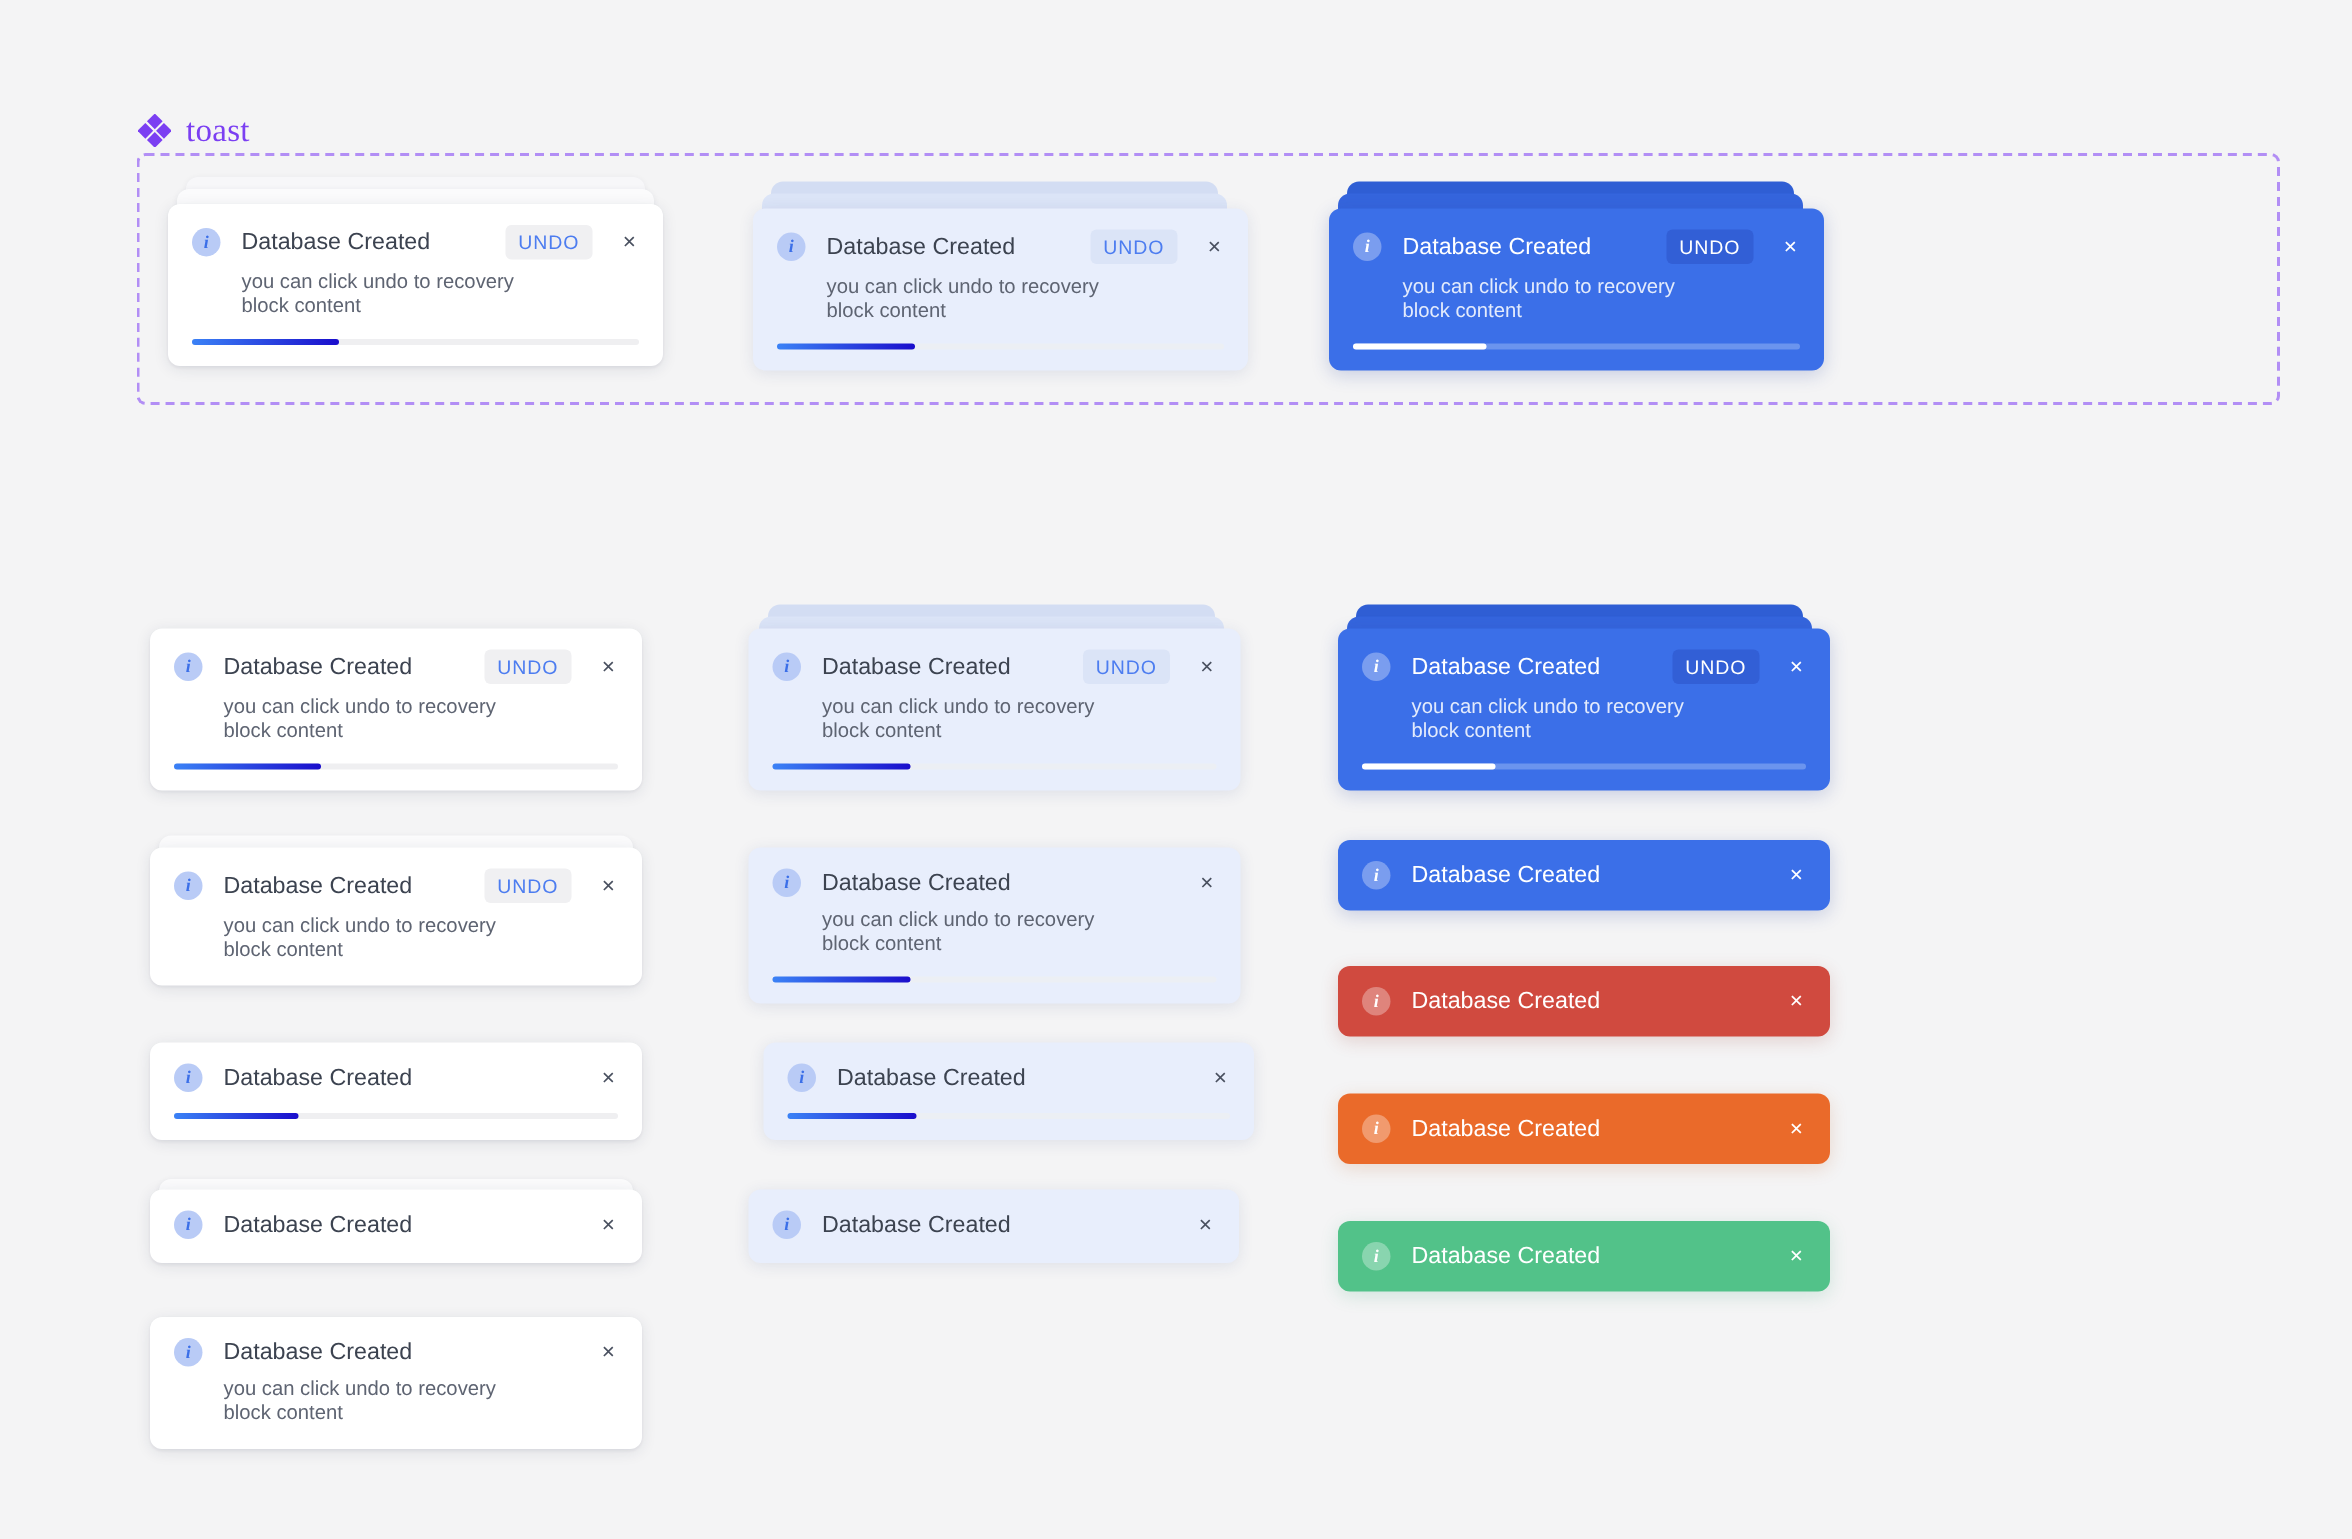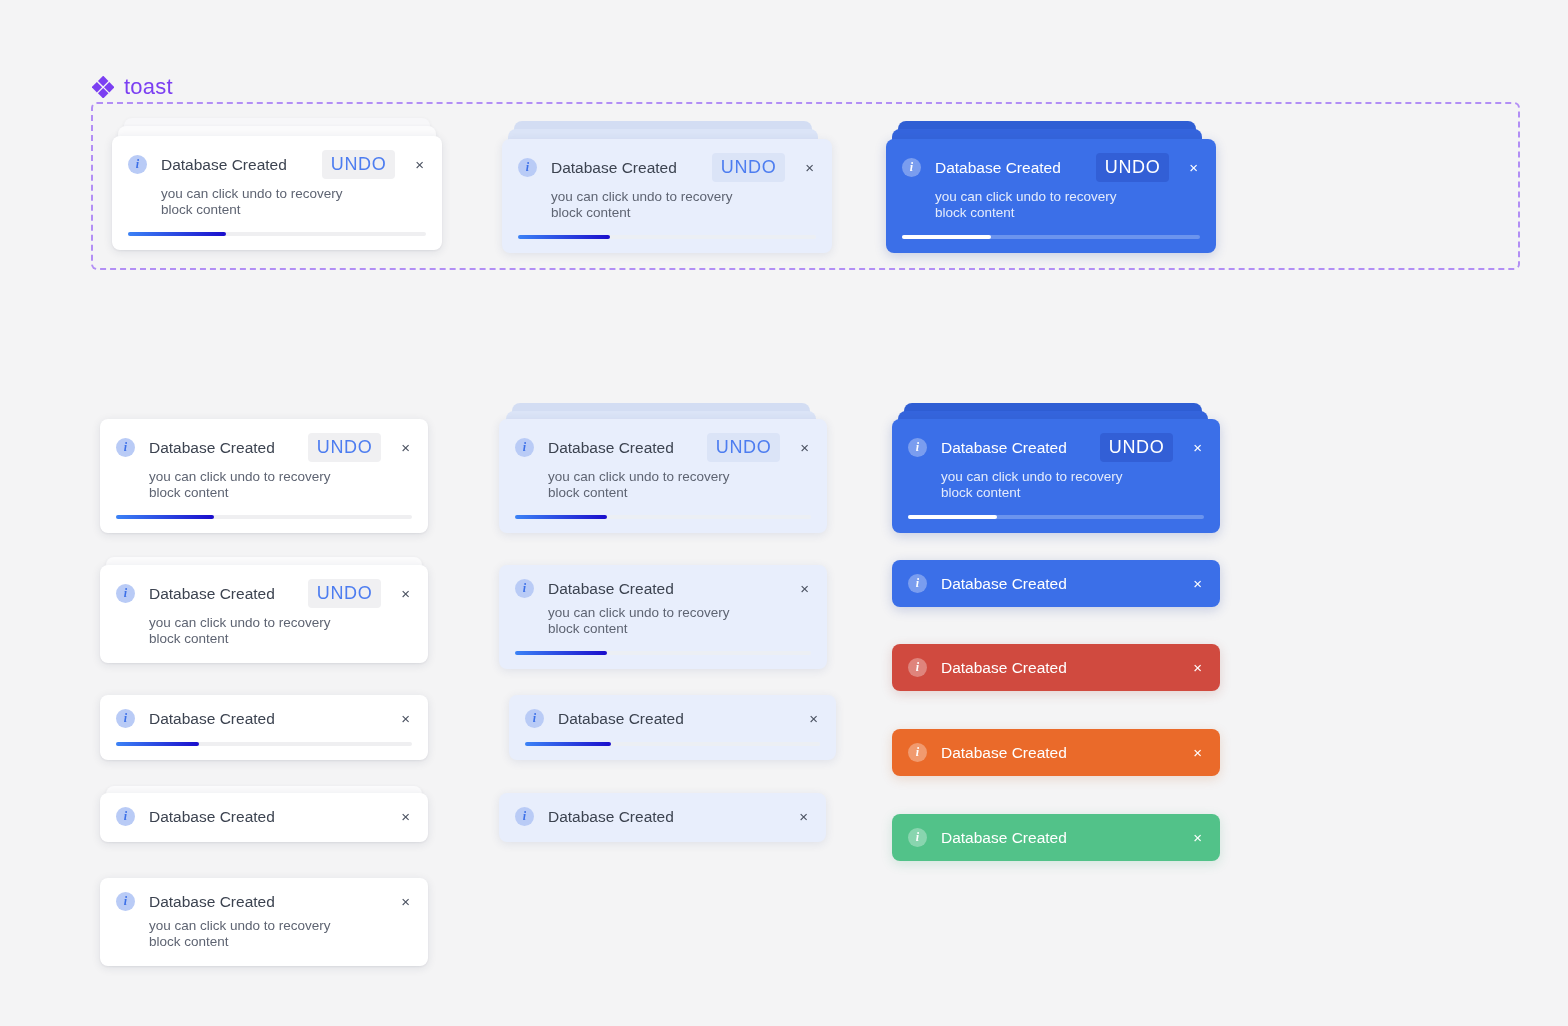--- a/index.html
+++ b/index.html
@@ -20,20 +20,21 @@
     top: 74px;
     display: flex;
     align-items: center;
     gap: 10px;
   }
   .brand-logo { width: 22px; height: 22px; display: block; }
   .brand-title {
     font-size: 22px;
     color: #7b3ff2;
     letter-spacing: .2px;
+    font-family: Liberation Serif, serif;
   }
 
   
   .showcase-frame {
     position: absolute;
     left: 91px;
     top: 102px;
     width: 1429px;
     height: 168px;
     border: 2px dashed #b28ef5;
@@ -112,21 +113,21 @@
   .toast.blue .toast-title,
   .toast.red .toast-title,
   .toast.orange .toast-title,
   .toast.green .toast-title { color: #ffffff; }
 
   .spacer { flex: 1 1 auto; }
 
   .undo-btn {
     background: #f0f0f2;
     color: #4d7df0;
-    font-size: 18px;
+    font-size: 13px;
     letter-spacing: .6px;
     border: none;
     border-radius: 4px;
     padding: 4px 9px;
     cursor: pointer;
     font-family: "Liberation Sans", sans-serif;
   }
   .toast.lightblue .undo-btn { background: #dbe4f7; color: #4d7df0; }
   .toast.blue .undo-btn { background: #325fd6; color: #ffffff; }
 

